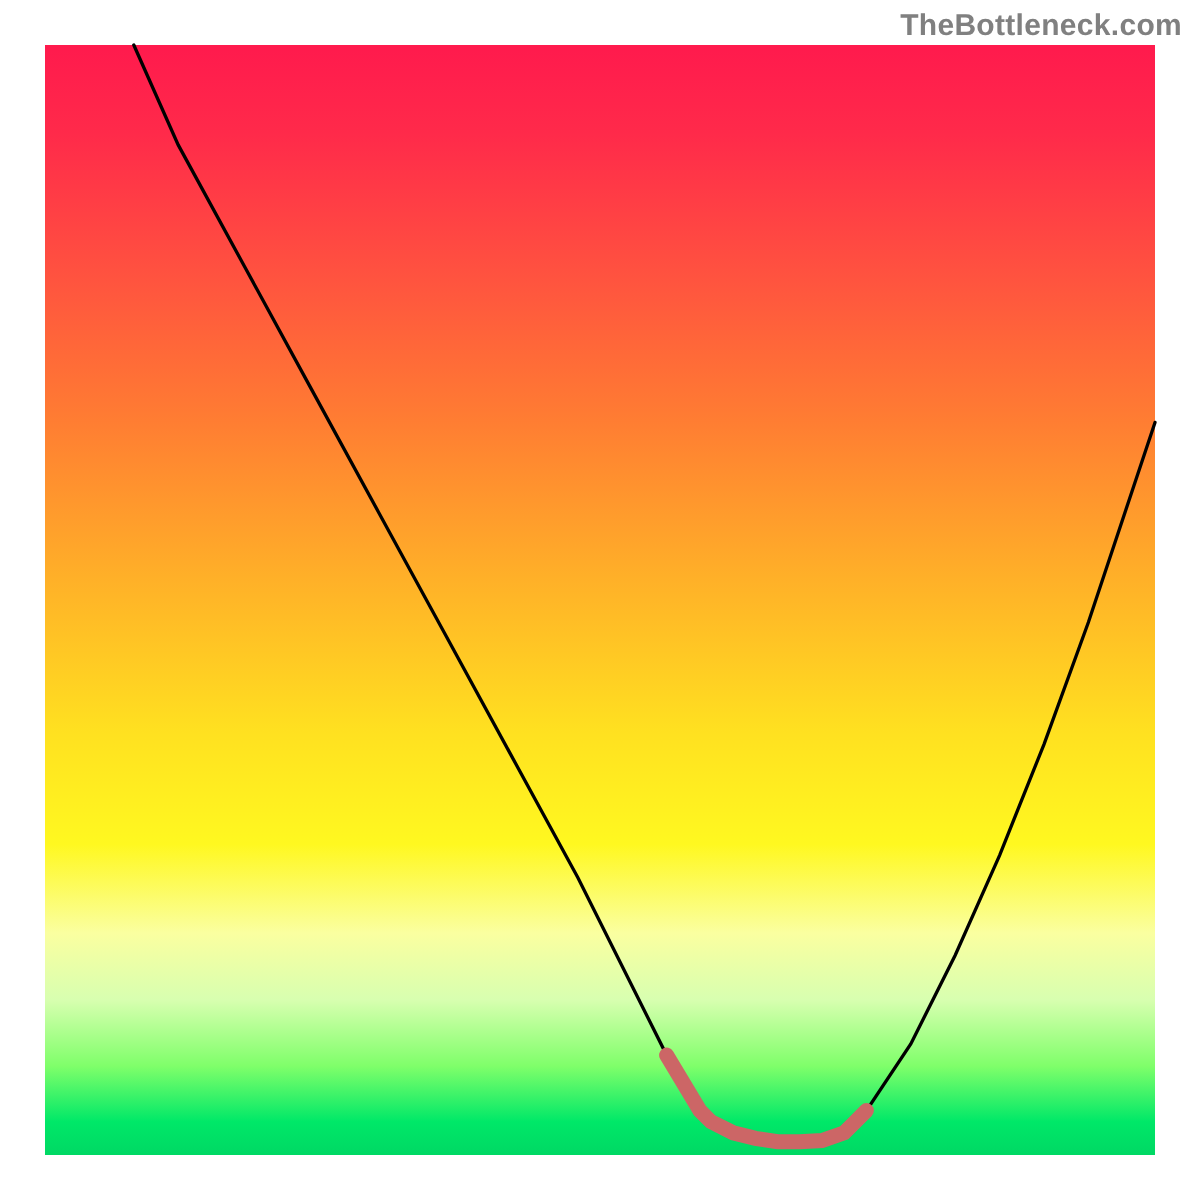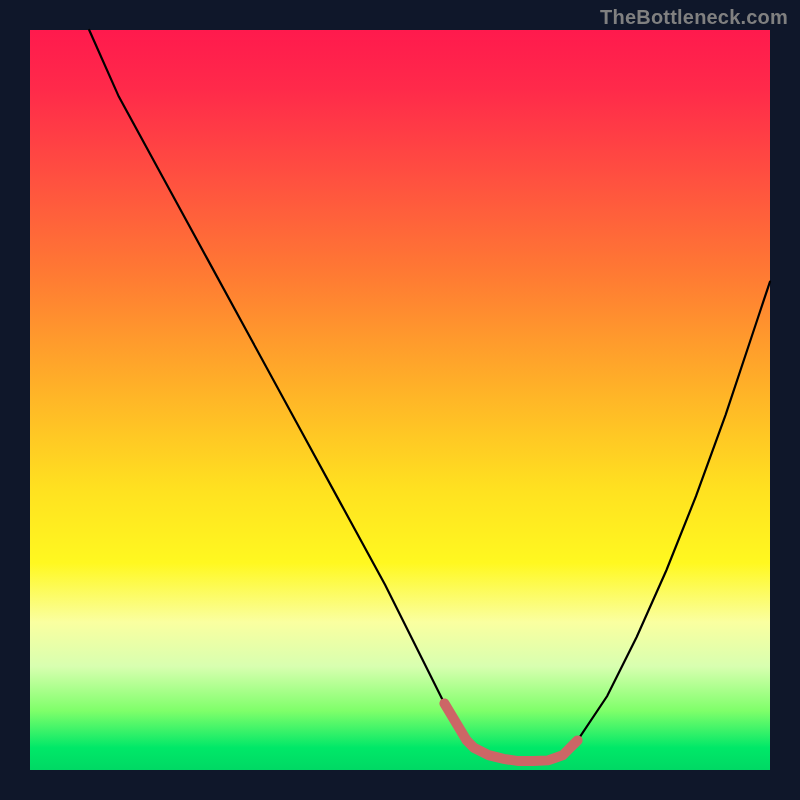--- a/index.html
+++ b/index.html
@@ -8,21 +8,21 @@
     width: 800px;
     height: 800px;
     overflow: hidden;
     background: #000;
     font-family: Arial, Helvetica, sans-serif;
   }
   .frame {
     position: relative;
     width: 800px;
     height: 800px;
-    background: #0f172a;
+    background: #ffffff;
   }
   .plot-bg {
     position: absolute;
     left: 30px;
     top: 30px;
     width: 740px;
     height: 740px;
     background: linear-gradient(to bottom,
       #ff1a4d 0%,
       #ff2a4a 8%,

